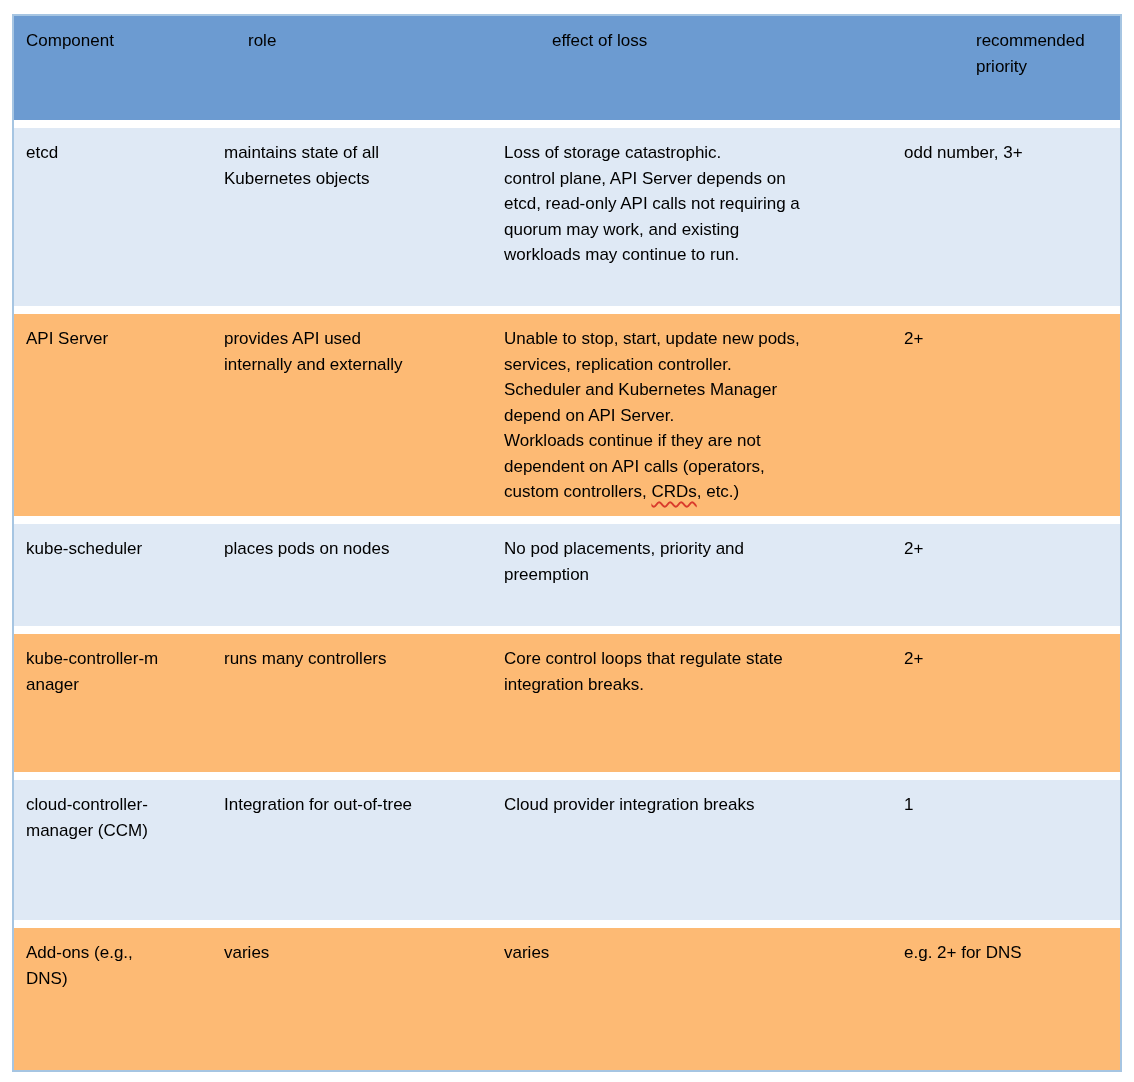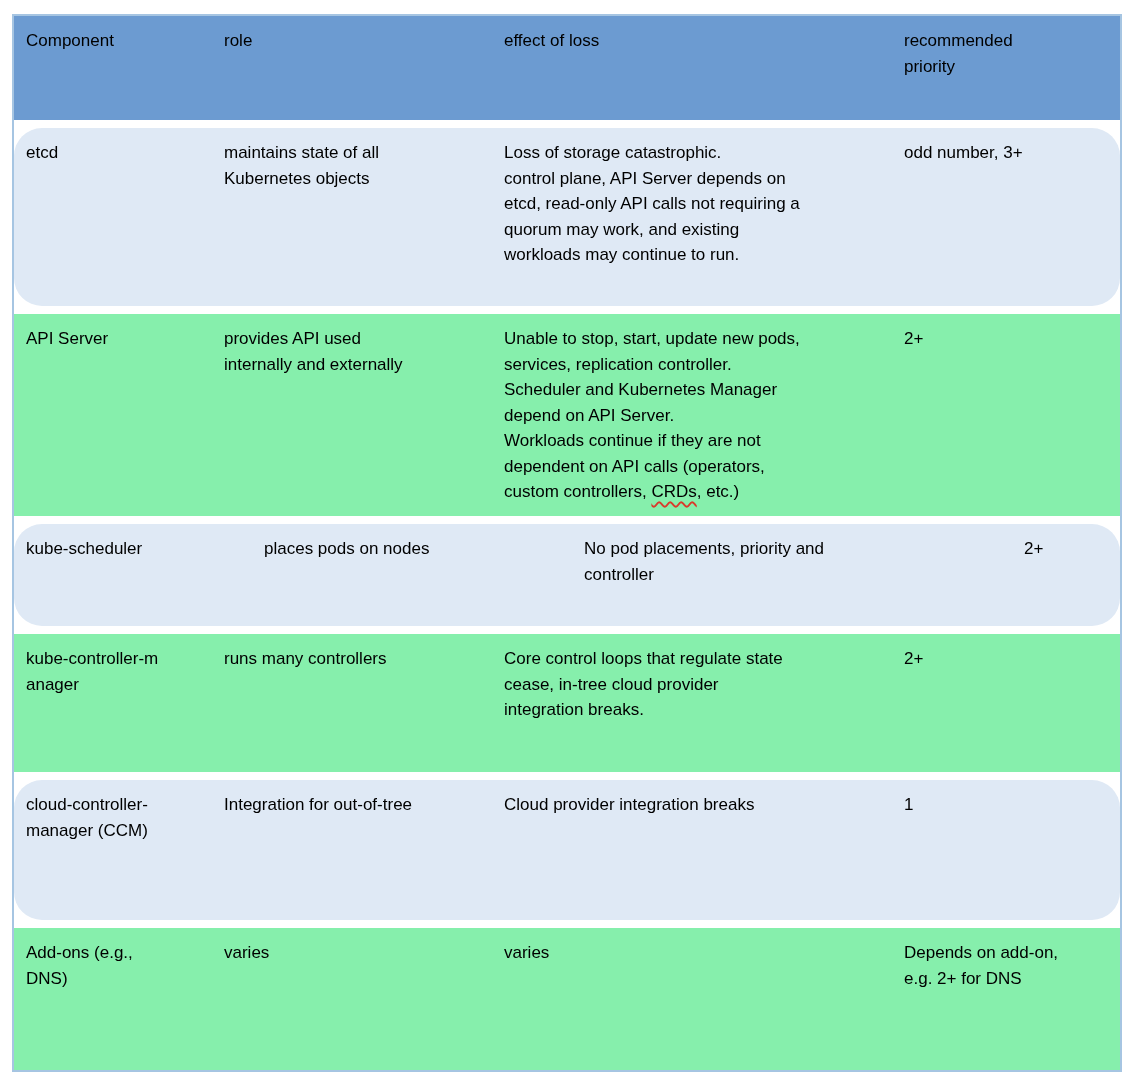--- a/index.html
+++ b/index.html
@@ -29,27 +29,27 @@
     background: #ffffff;
   }
   .trow {
     display: grid;
     grid-template-columns: 198px 280px 400px auto;
     box-sizing: border-box;
   }
   .trow:not(:last-child) { margin-bottom: 8px; }
 
   .shade-header { background: var(--header_bg, #6C9BD1); }
-  .shade-light  { background: var(--row_alt_bg, #DFE9F5); border-radius: 28px; }
-  .shade-white  { background: #86efac; }
-
-  .h-header { min-height: 104px; }
+  .shade-light  { background: var(--row_alt_bg, #DFE9F5); }
+  .shade-white  { background: #fdba74; }
+
+  .h-header { min-height: 104px; gap: 24px; }
   .h-r0 { min-height: 178px; }
   .h-r1 { min-height: 202px; }
-  .h-r2 { min-height: 102px; gap: 40px; }
+  .h-r2 { min-height: 102px; }
   .h-r3 { min-height: 138px; }
   .h-r4 { min-height: 140px; }
   .h-r5 { min-height: 142px; }
 
   .cell {
     box-sizing: border-box;
     padding: 12px 10px 8px 12px;
     font-size: 17px;
     line-height: 25.5px;
     color: var(--text, #000000);
@@ -131,38 +131,37 @@
 
     <div class="trow shade-light h-r2">
       <div class="cell">
           <div class="line">kube-scheduler</div>
         </div>
       <div class="cell">
           <div class="line">places pods on nodes</div>
         </div>
       <div class="cell">
           <div class="line">No pod placements, priority and</div>
-          <div class="line">controller</div>
+          <div class="line">preemption</div>
         </div>
       <div class="cell">
           <div class="line">2+</div>
         </div>
     </div>
 
     <div class="trow shade-white h-r3">
       <div class="cell">
           <div class="line">kube-controller-m</div>
           <div class="line">anager</div>
         </div>
       <div class="cell">
           <div class="line">runs many controllers</div>
         </div>
       <div class="cell">
           <div class="line">Core control loops that regulate state</div>
-          <div class="line">cease, in-tree cloud provider</div>
           <div class="line">integration breaks.</div>
         </div>
       <div class="cell">
           <div class="line">2+</div>
         </div>
     </div>
 
     <div class="trow shade-light h-r4">
       <div class="cell">
           <div class="line">cloud-controller-</div>
@@ -184,19 +183,18 @@
           <div class="line">Add-ons (e.g.,</div>
           <div class="line">DNS)</div>
         </div>
       <div class="cell">
           <div class="line">varies</div>
         </div>
       <div class="cell">
           <div class="line">varies</div>
         </div>
       <div class="cell">
-          <div class="line">Depends on add-on,</div>
           <div class="line">e.g. 2+ for DNS</div>
         </div>
     </div>
 
   </div>
 </div>
 
 </body></html>

